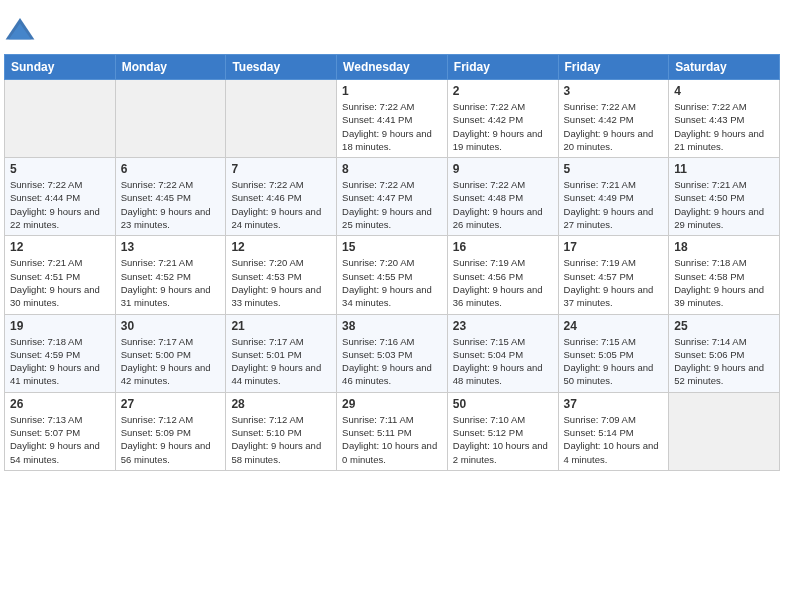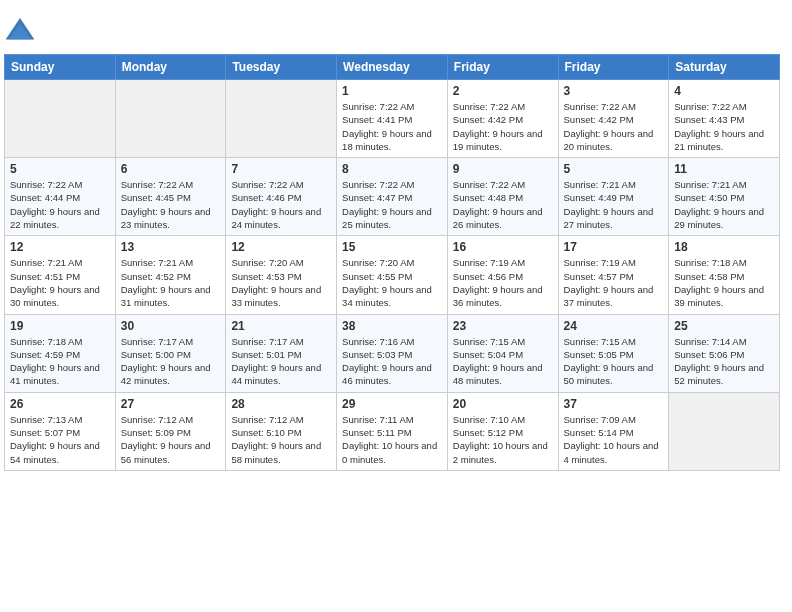--- a/index.html
+++ b/index.html
@@ -265,21 +265,21 @@
           </td>
           <td>
             <span class="day-number">28</span>
             <div class="day-info">Sunrise: 7:12 AM<br>Sunset: 5:10 PM<br>Daylight: 9 hours and 58 minutes.</div>
           </td>
           <td>
             <span class="day-number">29</span>
             <div class="day-info">Sunrise: 7:11 AM<br>Sunset: 5:11 PM<br>Daylight: 10 hours and 0 minutes.</div>
           </td>
           <td>
-            <span class="day-number">20</span>
+            <span class="day-number">50</span>
             <div class="day-info">Sunrise: 7:10 AM<br>Sunset: 5:12 PM<br>Daylight: 10 hours and 2 minutes.</div>
           </td>
           <td>
             <span class="day-number">37</span>
             <div class="day-info">Sunrise: 7:09 AM<br>Sunset: 5:14 PM<br>Daylight: 10 hours and 4 minutes.</div>
           </td>
           <td class="empty-cell"></td>
         </tr>
       </tbody>
   </table>

